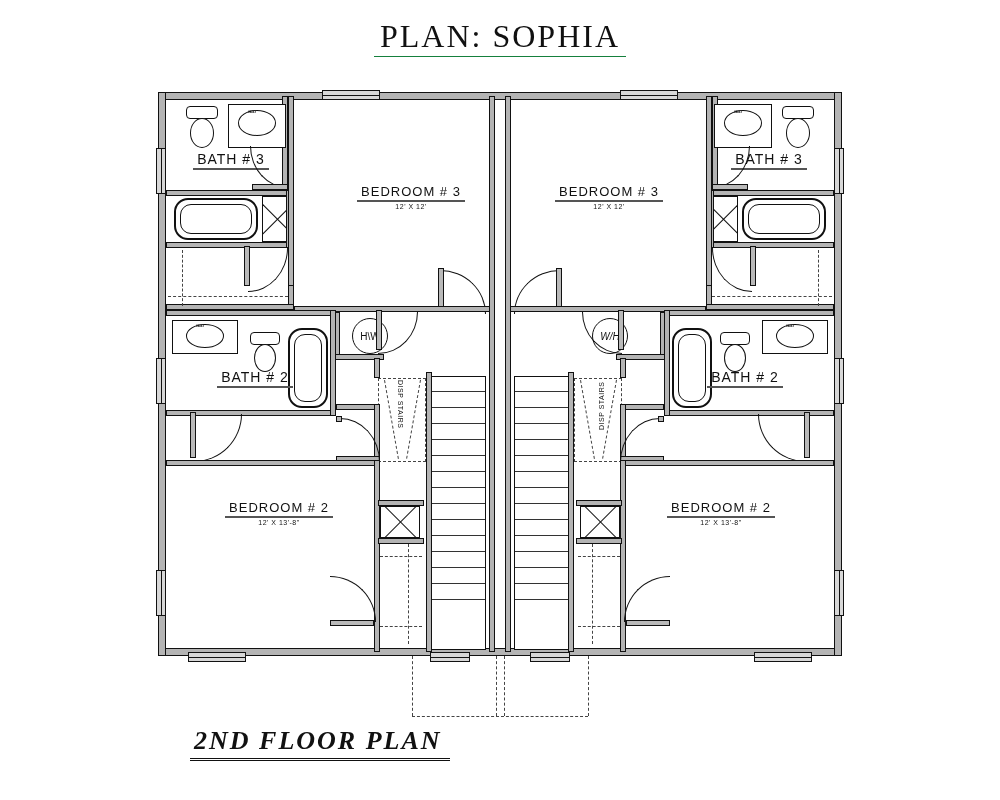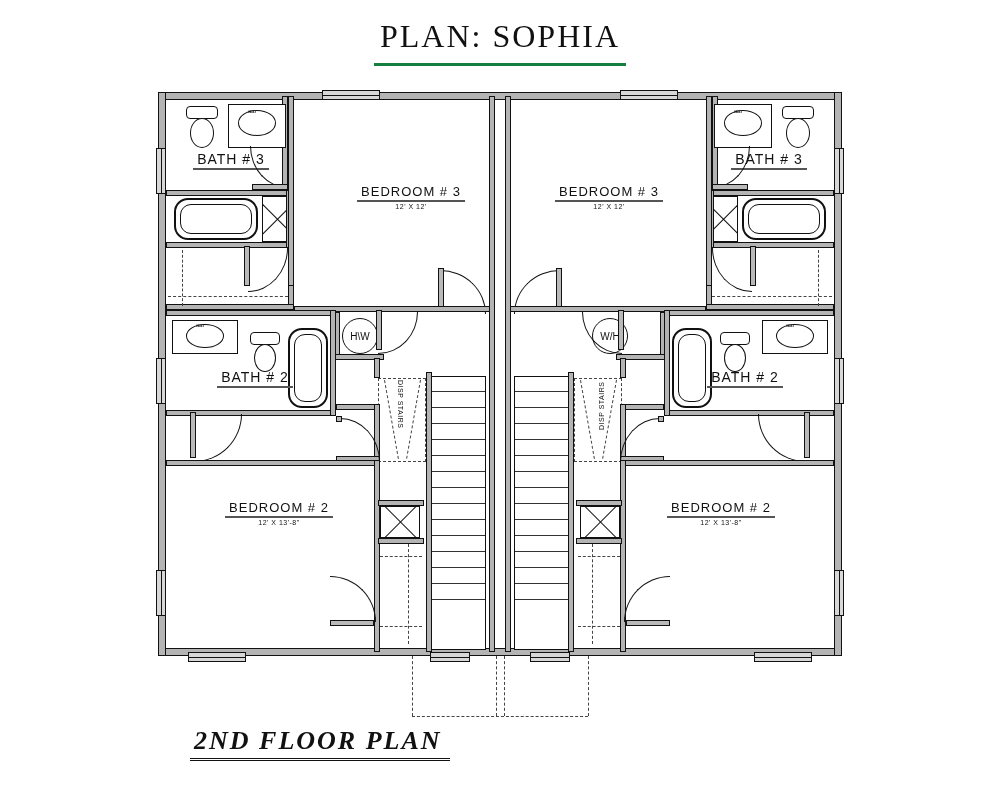--- a/index.html
+++ b/index.html
@@ -7,22 +7,22 @@
        font-family:"Liberation Sans", sans-serif;}
   #stage{position:relative;width:1000px;height:800px;background:#fff;}
 
   
   .title-top{
     position:absolute; left:0; top:18px; width:1000px; text-align:center;
     font-family:"Liberation Serif", serif; font-size:32px; letter-spacing:2px;
     color:#111; font-weight:400;
   }
   .title-top span.txt{
-    display:inline-block; padding:0 6px 8px 6px;
-    border-bottom:3px solid #15803d;
+    display:inline-block; padding:0 6px 1px 6px;
+    border-bottom:1px solid #15803d;
   }
   .title-bottom{
     position:absolute; left:190px; top:726px;
     font-family:"Liberation Serif", serif; font-size:26px; letter-spacing:2px;
     font-weight:700; color:#111;
   }
   .title-bottom span.txt{
     display:inline-block; padding:0 8px 2px 4px;
     border-bottom:3px double #111;
     font-style:italic;
@@ -162,21 +162,21 @@
     <span class="dim">12' X 12'</span>
   </div>
 
   <div class="swing sw-tr" style="left:440px;top:270px;width:46px;height:44px;"></div>
   <div class="doorleaf" style="left:438px;top:268px;width:6px;height:44px;"></div>
 
   <div class="wall" style="left:294px;top:306px;width:196px;height:6px;"></div>
 
   <div class="wall" style="left:334px;top:312px;width:6px;height:46px;"></div>
   <div class="wall" style="left:334px;top:354px;width:50px;height:6px;"></div>
-  <div class="hw" style="left:342px;top:318px;width:34px;height:34px;justify-content:center;">
+  <div class="hw" style="left:352px;top:318px;width:34px;height:34px;justify-content:center;">
     <span>H\W</span>
   </div>
   <div class="swing sw-br" style="left:378px;top:312px;width:40px;height:42px;"></div>
   <div class="doorleaf" style="left:376px;top:310px;width:6px;height:40px;"></div>
 
   <div class="wall" style="left:166px;top:310px;width:170px;height:6px;"></div>
 
   <div class="vanity" style="left:172px;top:320px;width:66px;height:34px;"></div>
   <div class="sink" style="left:186px;top:324px;width:38px;height:24px;"></div>
   <div class="faucet" style="left:196px;top:322px;">ooo</div>
@@ -282,21 +282,21 @@
     <span class="dim">12' X 12'</span>
   </div>
 
   <div class="swing sw-tl" style="left:514px;top:270px;width:46px;height:44px;"></div>
   <div class="doorleaf" style="left:556px;top:268px;width:6px;height:44px;"></div>
 
   <div class="wall" style="left:510px;top:306px;width:196px;height:6px;"></div>
 
   <div class="wall" style="left:660px;top:312px;width:6px;height:46px;"></div>
   <div class="wall" style="left:616px;top:354px;width:50px;height:6px;"></div>
-  <div class="hw" style="left:592px;top:318px;width:34px;height:34px;">
+  <div class="hw" style="left:592px;top:318px;width:34px;height:34px;font-style:italic;">
     <span>W/H</span>
   </div>
   <div class="swing sw-bl" style="left:582px;top:312px;width:40px;height:42px;"></div>
   <div class="doorleaf" style="left:618px;top:310px;width:6px;height:40px;"></div>
 
   <div class="wall" style="left:664px;top:310px;width:170px;height:6px;"></div>
 
   <div class="vanity" style="left:762px;top:320px;width:66px;height:34px;"></div>
   <div class="sink" style="left:776px;top:324px;width:38px;height:24px;"></div>
   <div class="faucet" style="left:786px;top:322px;">ooo</div>

